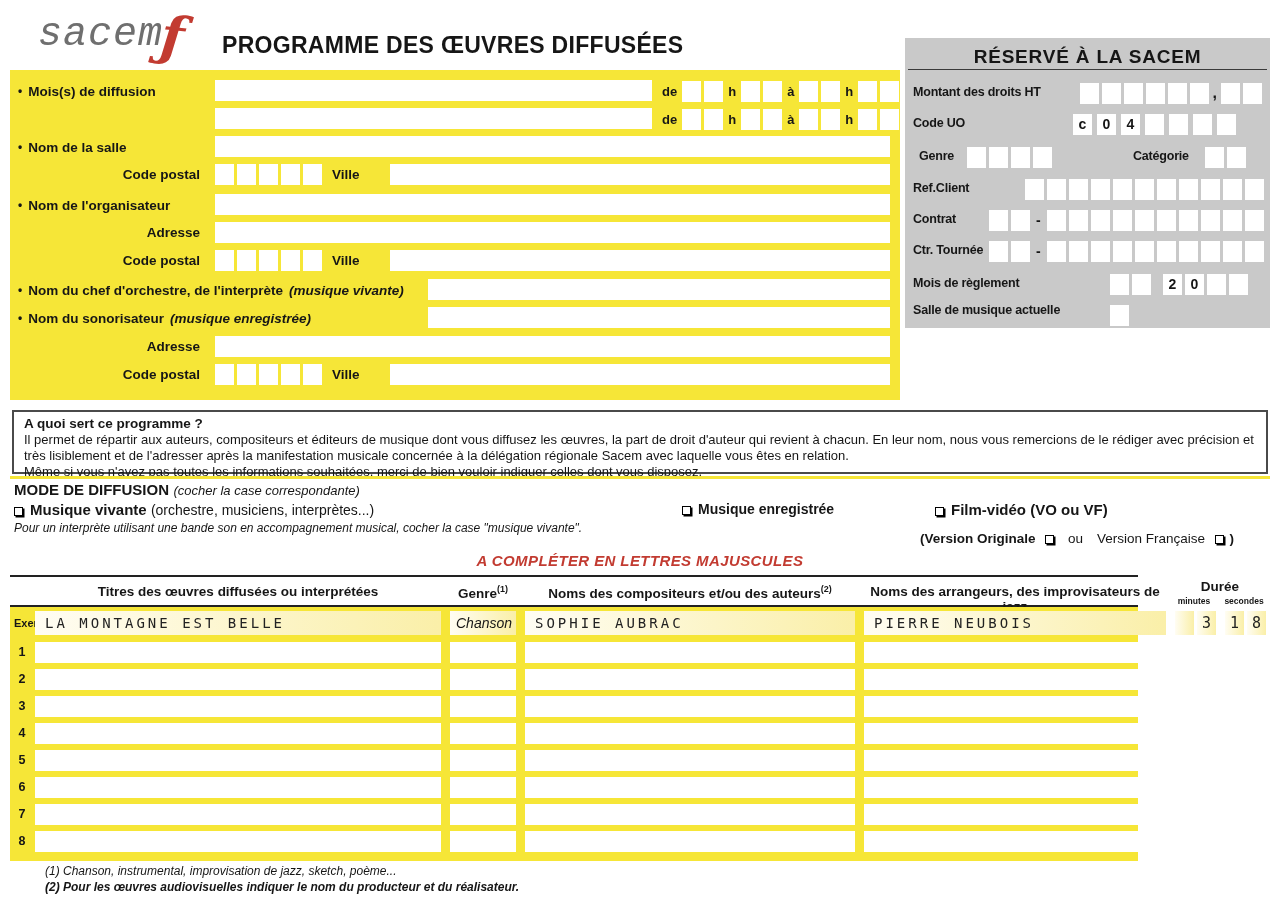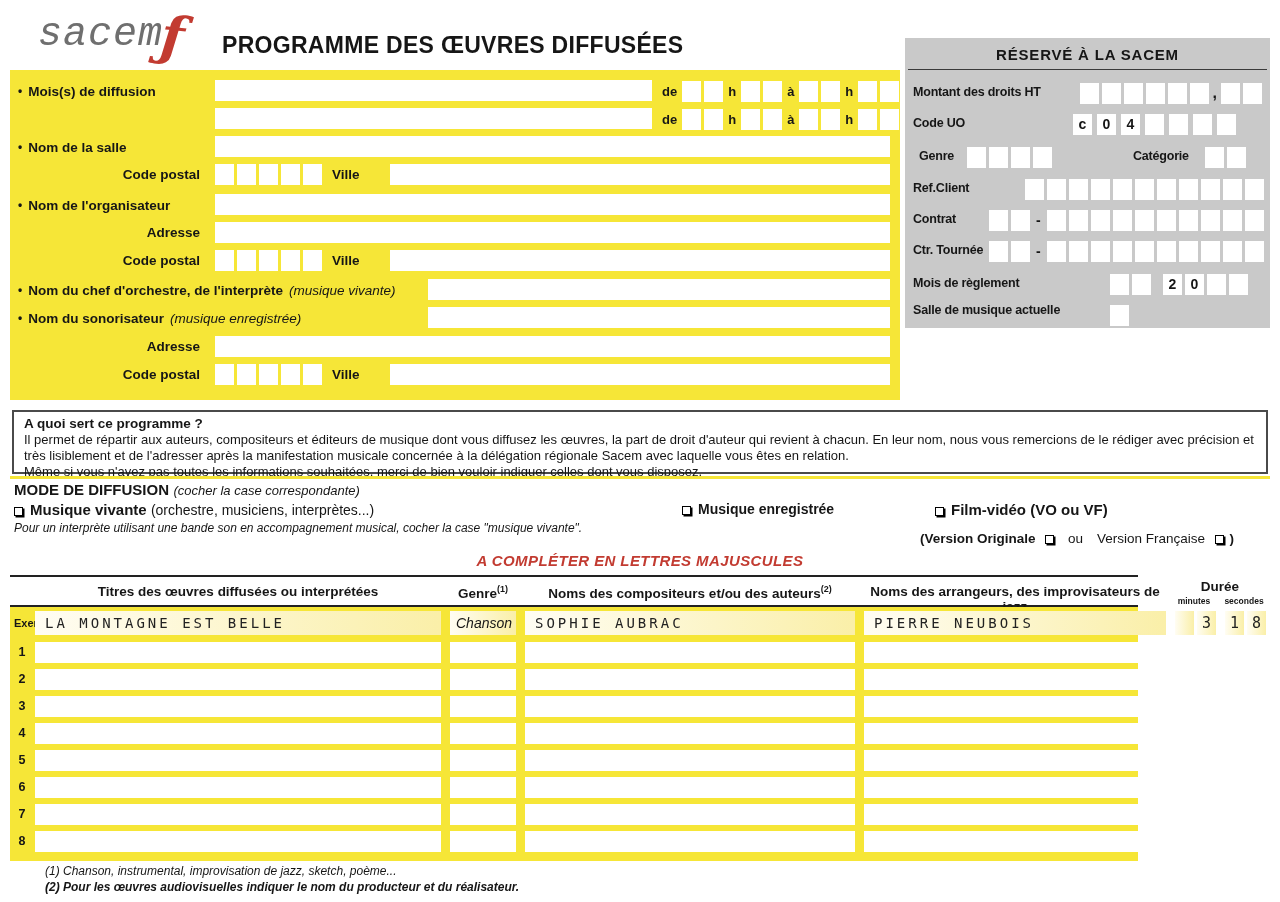--- a/index.html
+++ b/index.html
@@ -12,32 +12,32 @@
   .logo-text { font-family:Liberation Mono, monospace; font-style:italic; font-size:40px; color:#6F6F6F; letter-spacing:1px; }
   .logo-glyph { font-family:"DejaVu Serif",serif; font-style:italic; font-weight:bold; font-size:54px; color:#C23B31;
                 display:inline-block; transform:rotate(6deg); vertical-align:-10px; margin-left:-2px; }
   .page-title { font-size:23px; font-weight:bold; letter-spacing:.3px; }
 
   
   .yellow-panel { background:#F6E637; }
   .lblrow { position:absolute; display:flex; align-items:center; height:22px; gap:6px;
             font-weight:bold; font-size:13.5px; white-space:nowrap; }
   .bullet { font-size:12px; }
-  .italic { font-style:italic; font-weight:normal; }
+  .italic { font-style:italic; font-weight:bold; }
   .inp { position:absolute; background:#fff; height:21px; }
   .boxes { display:flex; gap:3px; align-items:center; }
   .bx { width:19px; height:21px; background:#fff; flex:0 0 auto; }
   .timerow { position:absolute; display:flex; gap:3px; align-items:center; height:22px;
              font-weight:bold; font-size:13px; }
   .tl { margin:4px 2px;text-align:right; }
   .rlab { position:absolute; font-weight:bold; font-size:13.5px; text-align:right; }
 
   
   .gray-panel { background:#C9C9C9; }
-  .gp-title { height:32px; text-align:center; font-weight:bold; font-size:15px; letter-spacing:.8px;
+  .gp-title { height:32px; text-align:center; font-weight:bold; font-size:19px; letter-spacing:.8px;
               padding-top:8px; border-bottom:1.5px solid #3a3a3a; margin:0 3px; }
   .gp-row { position:absolute; left:0; right:0; height:22px; }
   .gp-lbl { position:absolute; font-weight:bold; font-size:12.5px; letter-spacing:-.2px; white-space:nowrap; top:3px; }
   .gp-boxes { position:absolute; display:flex; gap:3px; align-items:center; top:0; height:22px; }
   .pref { display:flex; align-items:center; justify-content:center; font-weight:bold; font-size:14px; }
   .dash { font-weight:bold; font-size:14px; margin:0 3px; }
   .comma { font-weight:bold; font-size:16px; margin:0 1px; }
 
   
   .infobox { border:2px solid #4a4a4a; background:#fff; padding:4px 10px; font-size:13px; line-height:1.22; }

